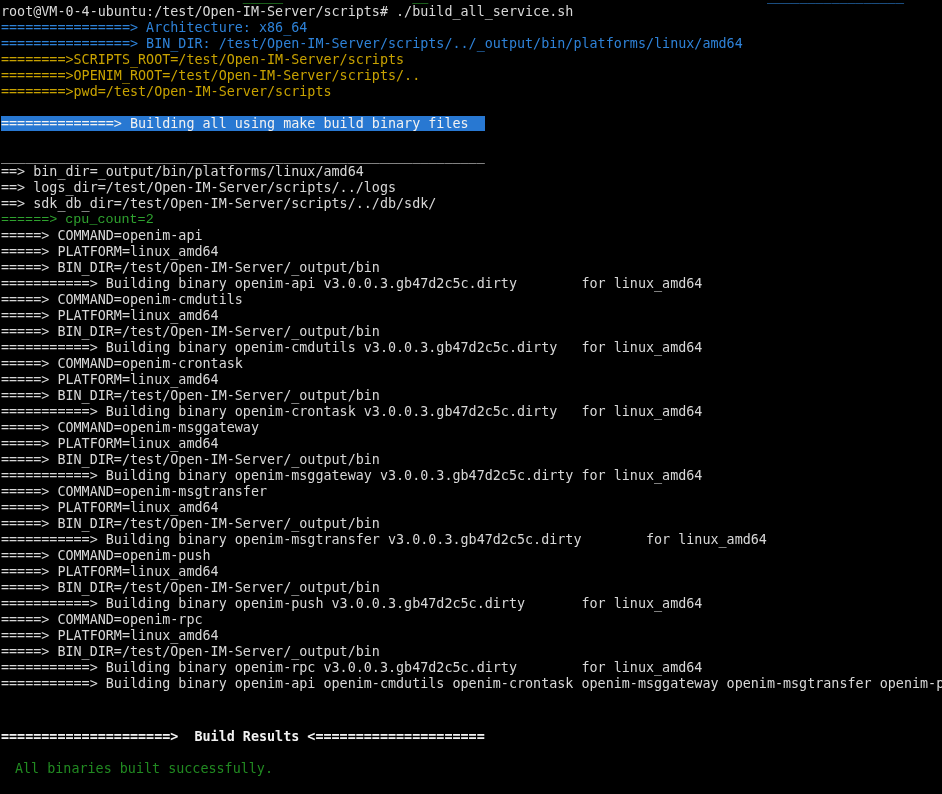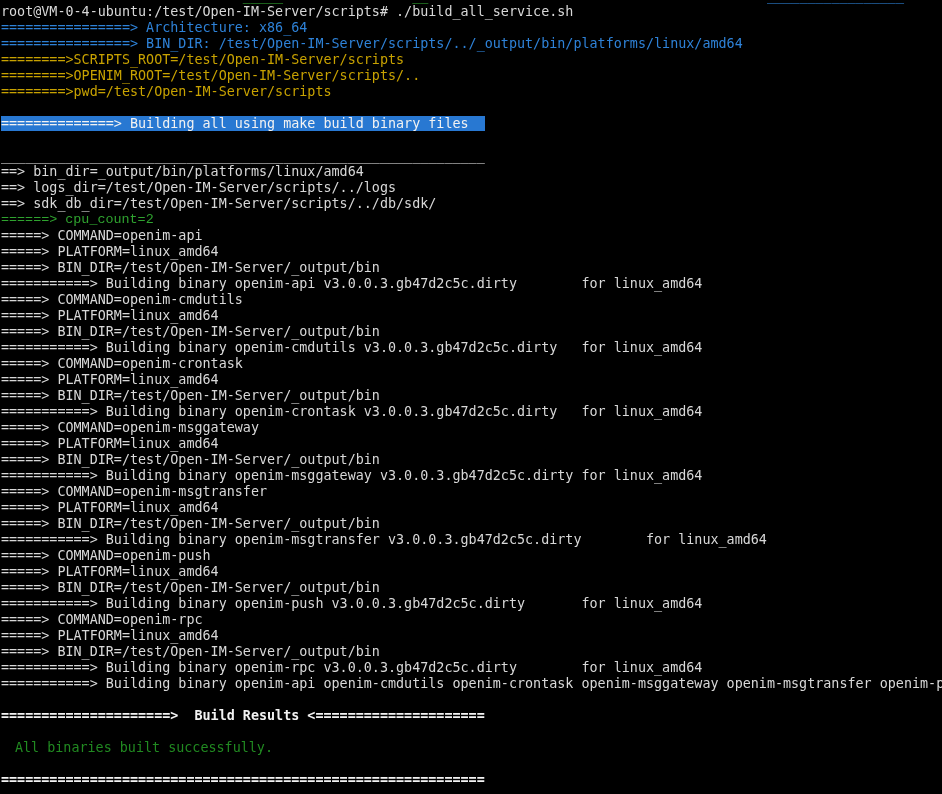--- a/index.html
+++ b/index.html
@@ -33,21 +33,21 @@
     height: 4px;
   }
   .line.clip-top .inner {
     display: block;
     margin-top: -12px;
   }
   .line.blue   { color: var(--blue, #2e82d8); }
   .line.yellow { color: var(--yellow, #c8a200); }
   .line.green  { color: var(--green, #2fa32f); font-family: Liberation Mono, monospace; }
   .line.success{ color: var(--success_green, #218a21); padding-left: 14px; }
-  .line.bold   { font-weight: bold; color: var(--bright, #f2f2f2); }
+  .line.bold   { font-weight: bold; color: var(--bright, #f2f2f2); margin-top: 21px; }
   .seg.banner  { background: var(--banner_bg, #2878d2); color: var(--bright, #f2f2f2); margin-top: 32px; }
   .seg.frag-green { color: var(--green, #2fa32f); }
   .seg.frag-blue  { color: var(--blue, #2e82d8); }
 </style>
 </head>
 <body>
 
 <div class="screen">
   <div class="terminal-output"><div class="line clip-top"><span class="inner"><span class="seg">                              </span><span class="seg frag-green">_____</span><span class="seg">                </span><span class="seg frag-green">__</span><span class="seg">                                          </span><span class="seg frag-blue">_________________</span></span></div><div class="line"><span class="inner">root@VM-0-4-ubuntu:/test/Open-IM-Server/scripts# ./build_all_service.sh</span></div><div class="line blue"><span class="inner">================&gt; Architecture: x86_64</span></div><div class="line blue"><span class="inner">================&gt; BIN_DIR: /test/Open-IM-Server/scripts/../_output/bin/platforms/linux/amd64</span></div><div class="line yellow"><span class="inner">========&gt;SCRIPTS_ROOT=/test/Open-IM-Server/scripts</span></div><div class="line yellow"><span class="inner">========&gt;OPENIM_ROOT=/test/Open-IM-Server/scripts/..</span></div><div class="line yellow"><span class="inner">========&gt;pwd=/test/Open-IM-Server/scripts</span></div><div class="line"><span class="inner"></span></div><div class="line"><span class="inner"><span class="seg banner">==============&gt; Building all using make build binary files  </span></span></div><div class="line"><span class="inner"></span></div><div class="line"><span class="inner">____________________________________________________________</span></div><div class="line"><span class="inner">==&gt; bin_dir=_output/bin/platforms/linux/amd64</span></div><div class="line"><span class="inner">==&gt; logs_dir=/test/Open-IM-Server/scripts/../logs</span></div><div class="line"><span class="inner">==&gt; sdk_db_dir=/test/Open-IM-Server/scripts/../db/sdk/</span></div><div class="line green"><span class="inner">======&gt; cpu_count=2</span></div><div class="line"><span class="inner">=====&gt; COMMAND=openim-api</span></div><div class="line"><span class="inner">=====&gt; PLATFORM=linux_amd64</span></div><div class="line"><span class="inner">=====&gt; BIN_DIR=/test/Open-IM-Server/_output/bin</span></div><div class="line"><span class="inner">===========&gt; Building binary openim-api v3.0.0.3.gb47d2c5c.dirty        for linux_amd64</span></div><div class="line"><span class="inner">=====&gt; COMMAND=openim-cmdutils</span></div><div class="line"><span class="inner">=====&gt; PLATFORM=linux_amd64</span></div><div class="line"><span class="inner">=====&gt; BIN_DIR=/test/Open-IM-Server/_output/bin</span></div><div class="line"><span class="inner">===========&gt; Building binary openim-cmdutils v3.0.0.3.gb47d2c5c.dirty   for linux_amd64</span></div><div class="line"><span class="inner">=====&gt; COMMAND=openim-crontask</span></div><div class="line"><span class="inner">=====&gt; PLATFORM=linux_amd64</span></div><div class="line"><span class="inner">=====&gt; BIN_DIR=/test/Open-IM-Server/_output/bin</span></div><div class="line"><span class="inner">===========&gt; Building binary openim-crontask v3.0.0.3.gb47d2c5c.dirty   for linux_amd64</span></div><div class="line"><span class="inner">=====&gt; COMMAND=openim-msggateway</span></div><div class="line"><span class="inner">=====&gt; PLATFORM=linux_amd64</span></div><div class="line"><span class="inner">=====&gt; BIN_DIR=/test/Open-IM-Server/_output/bin</span></div><div class="line"><span class="inner">===========&gt; Building binary openim-msggateway v3.0.0.3.gb47d2c5c.dirty for linux_amd64</span></div><div class="line"><span class="inner">=====&gt; COMMAND=openim-msgtransfer</span></div><div class="line"><span class="inner">=====&gt; PLATFORM=linux_amd64</span></div><div class="line"><span class="inner">=====&gt; BIN_DIR=/test/Open-IM-Server/_output/bin</span></div><div class="line"><span class="inner">===========&gt; Building binary openim-msgtransfer v3.0.0.3.gb47d2c5c.dirty        for linux_amd64</span></div><div class="line"><span class="inner">=====&gt; COMMAND=openim-push</span></div><div class="line"><span class="inner">=====&gt; PLATFORM=linux_amd64</span></div><div class="line"><span class="inner">=====&gt; BIN_DIR=/test/Open-IM-Server/_output/bin</span></div><div class="line"><span class="inner">===========&gt; Building binary openim-push v3.0.0.3.gb47d2c5c.dirty       for linux_amd64</span></div><div class="line"><span class="inner">=====&gt; COMMAND=openim-rpc</span></div><div class="line"><span class="inner">=====&gt; PLATFORM=linux_amd64</span></div><div class="line"><span class="inner">=====&gt; BIN_DIR=/test/Open-IM-Server/_output/bin</span></div><div class="line"><span class="inner">===========&gt; Building binary openim-rpc v3.0.0.3.gb47d2c5c.dirty        for linux_amd64</span></div><div class="line"><span class="inner">===========&gt; Building binary openim-api openim-cmdutils openim-crontask openim-msggateway openim-msgtransfer openim-pu</span></div><div class="line"><span class="inner"></span></div><div class="line bold"><span class="inner">=====================&gt;  Build Results &lt;=====================</span></div><div class="line"><span class="inner"></span></div><div class="line success"><span class="inner">All binaries built successfully.</span></div><div class="line"><span class="inner"></span></div><div class="line bold"><span class="inner">============================================================</span></div></div>
 </div>

